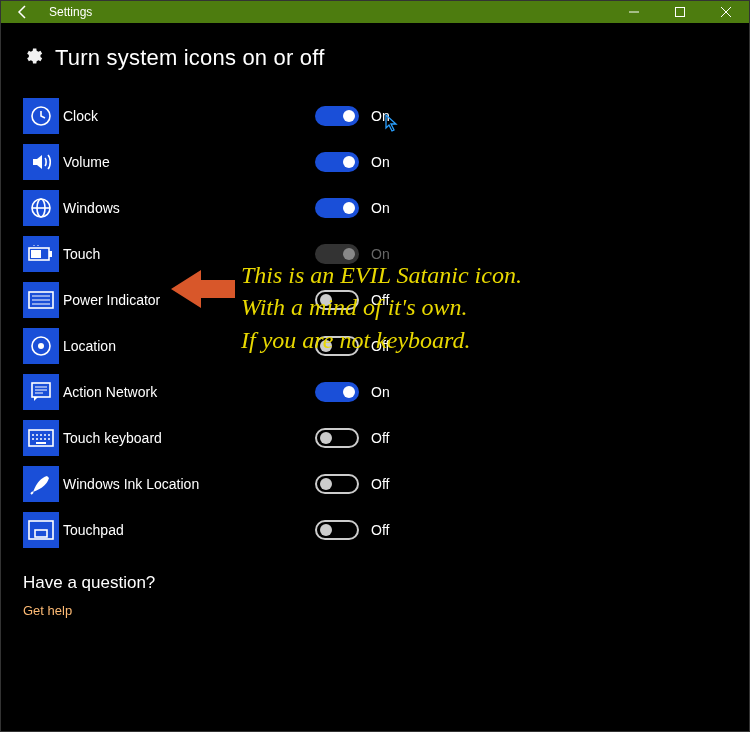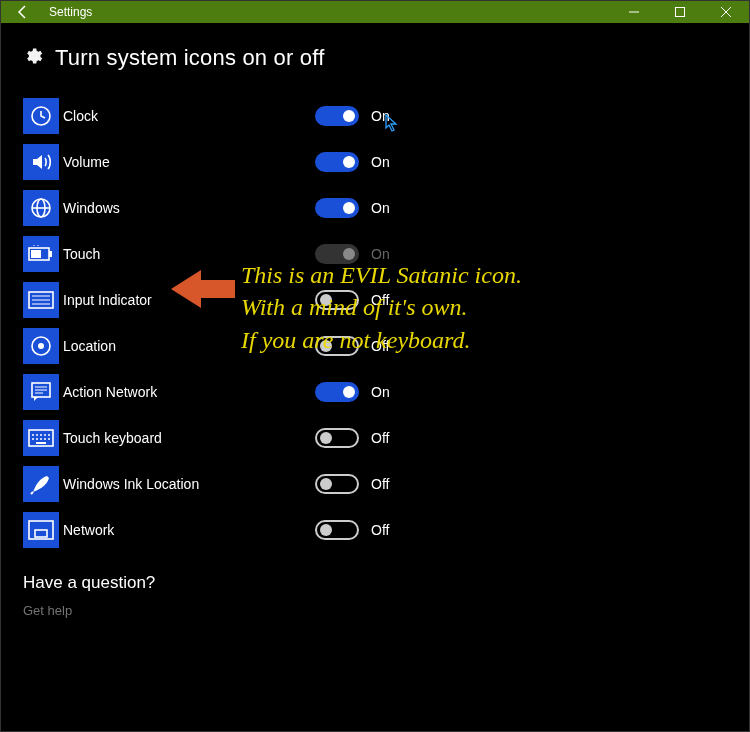--- a/index.html
+++ b/index.html
@@ -88,21 +88,21 @@
   .state.disabled { color: #666; }
   .question-sec {
     margin-top: 20px;
   }
   .question-sec h2 {
     font-size: 17px; font-weight: 400;
   }
   .question-sec a {
     display: inline-block;
     margin-top: 10px;
-    color: #737373;
+    color: #fdba74;
     font-size: 13px;
     text-decoration: none;
     cursor: pointer;
   }
   
   .arrow-ann {
     position: absolute;
     left: 170px; top: 265px;
     pointer-events: none;
   }
@@ -220,21 +220,21 @@
       </div>
       <div class="row">
         <div class="icon-tile">
           <svg width="26" height="18" viewBox="0 0 26 18">
             <rect x="1" y="1" width="24" height="16" stroke="#fff" stroke-width="1.6" fill="none"></rect>
             <line x1="4" y1="5" x2="22" y2="5" stroke="#fff"></line>
             <line x1="4" y1="9" x2="22" y2="9" stroke="#fff"></line>
             <line x1="4" y1="13" x2="22" y2="13" stroke="#fff"></line>
           </svg>
         </div>
-        <div class="row-label">Input Indicator</div>
+        <div class="row-label">Power Indicator</div>
         <div class="toggle off">
           <div class="knob"></div>
         </div>
         <div class="state">Off</div>
       </div>
       <div class="row">
         <div class="icon-tile">
           <svg width="24" height="24" viewBox="0 0 24 24">
             <circle cx="12" cy="12" r="9" stroke="#fff" stroke-width="1.6" fill="none"></circle>
             <circle cx="12" cy="12" r="3" fill="#fff"></circle>
@@ -298,21 +298,21 @@
         </div>
         <div class="state">Off</div>
       </div>
       <div class="row">
         <div class="icon-tile">
           <svg width="26" height="20" viewBox="0 0 26 20">
             <rect x="1" y="1" width="24" height="18" stroke="#fff" stroke-width="1.6" fill="none"></rect>
             <rect x="7" y="10" width="12" height="7" stroke="#fff" stroke-width="1.6" fill="none"></rect>
           </svg>
         </div>
-        <div class="row-label">Network</div>
+        <div class="row-label">Touchpad</div>
         <div class="toggle off">
           <div class="knob"></div>
         </div>
         <div class="state">Off</div>
       </div>
     </div>
 
   <div class="question-sec">
     <h2>Have a question?</h2>
     <a>Get help</a>

